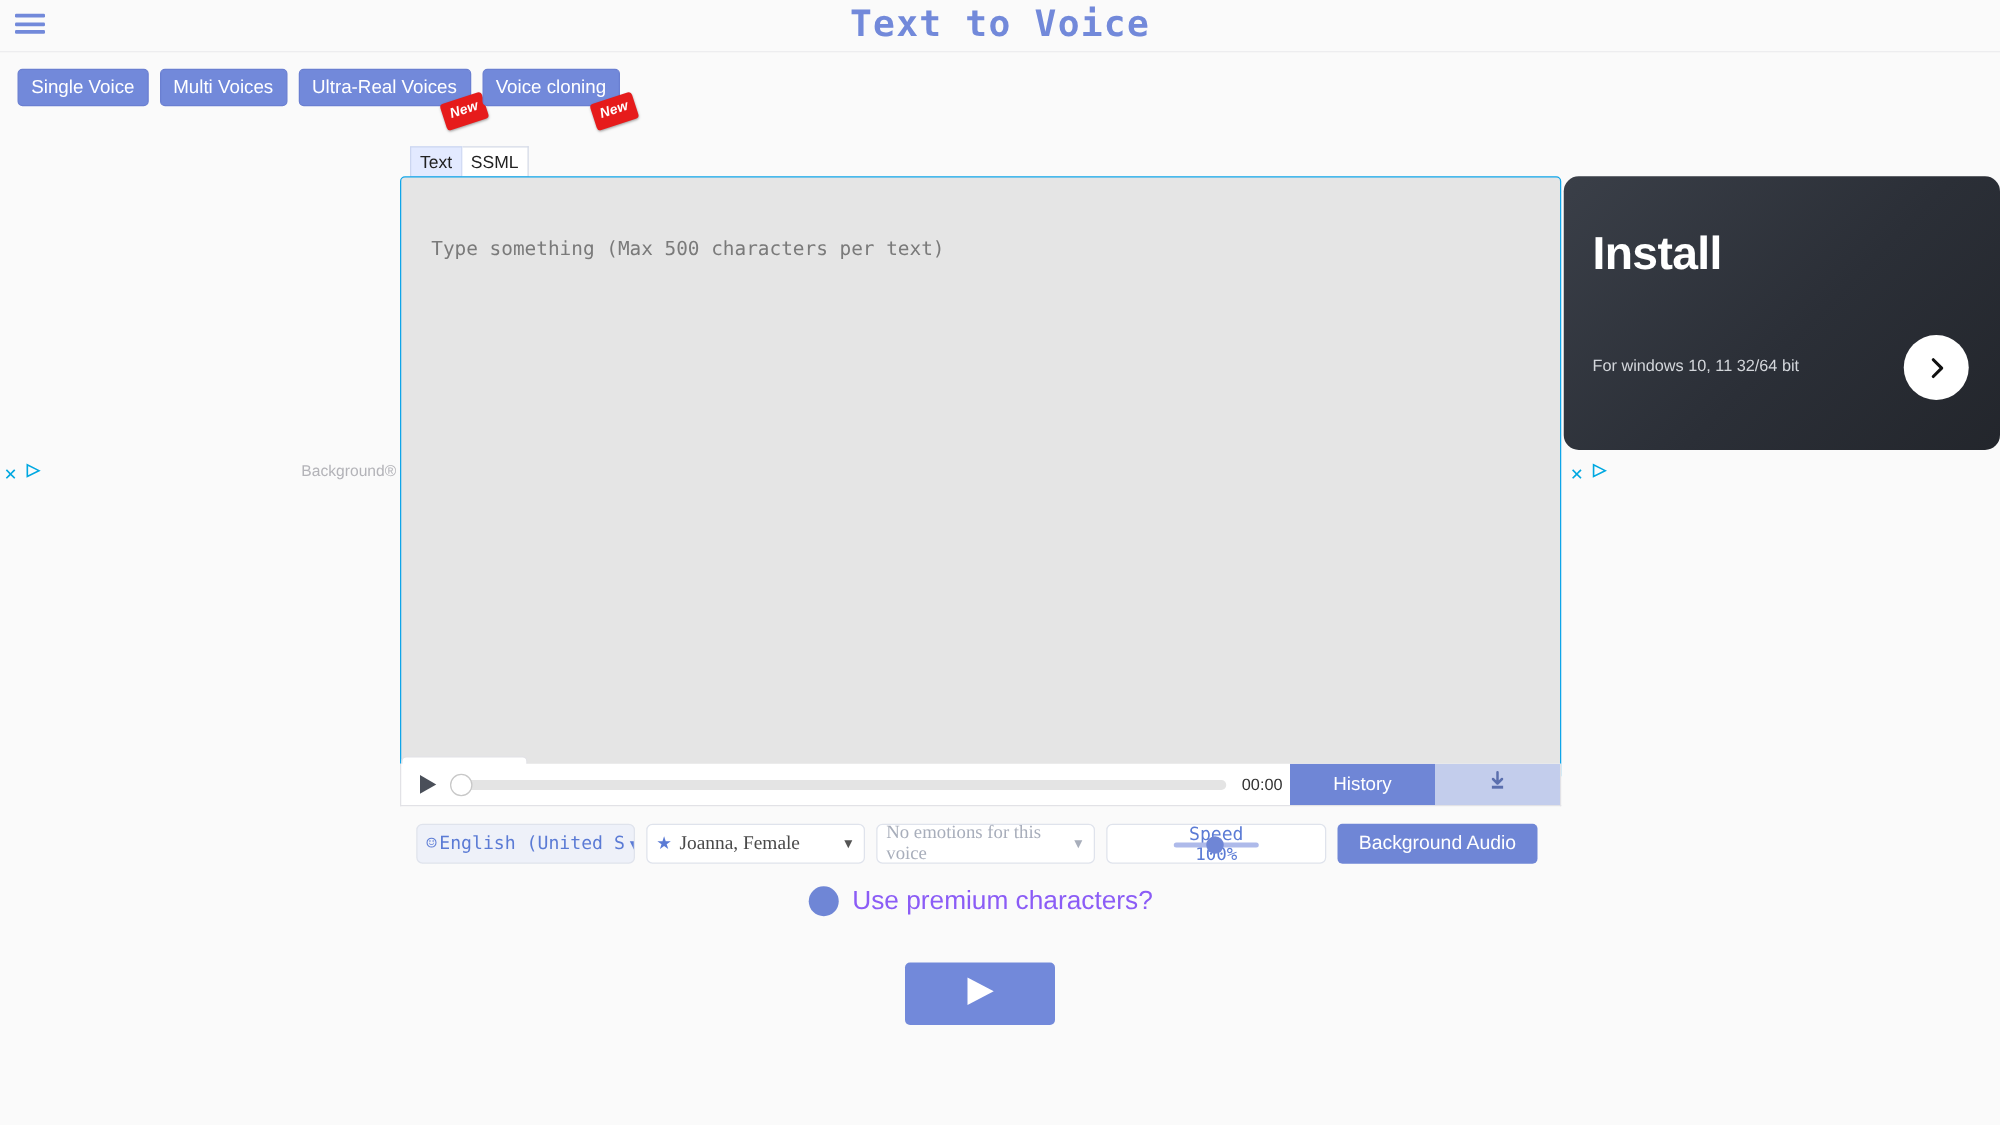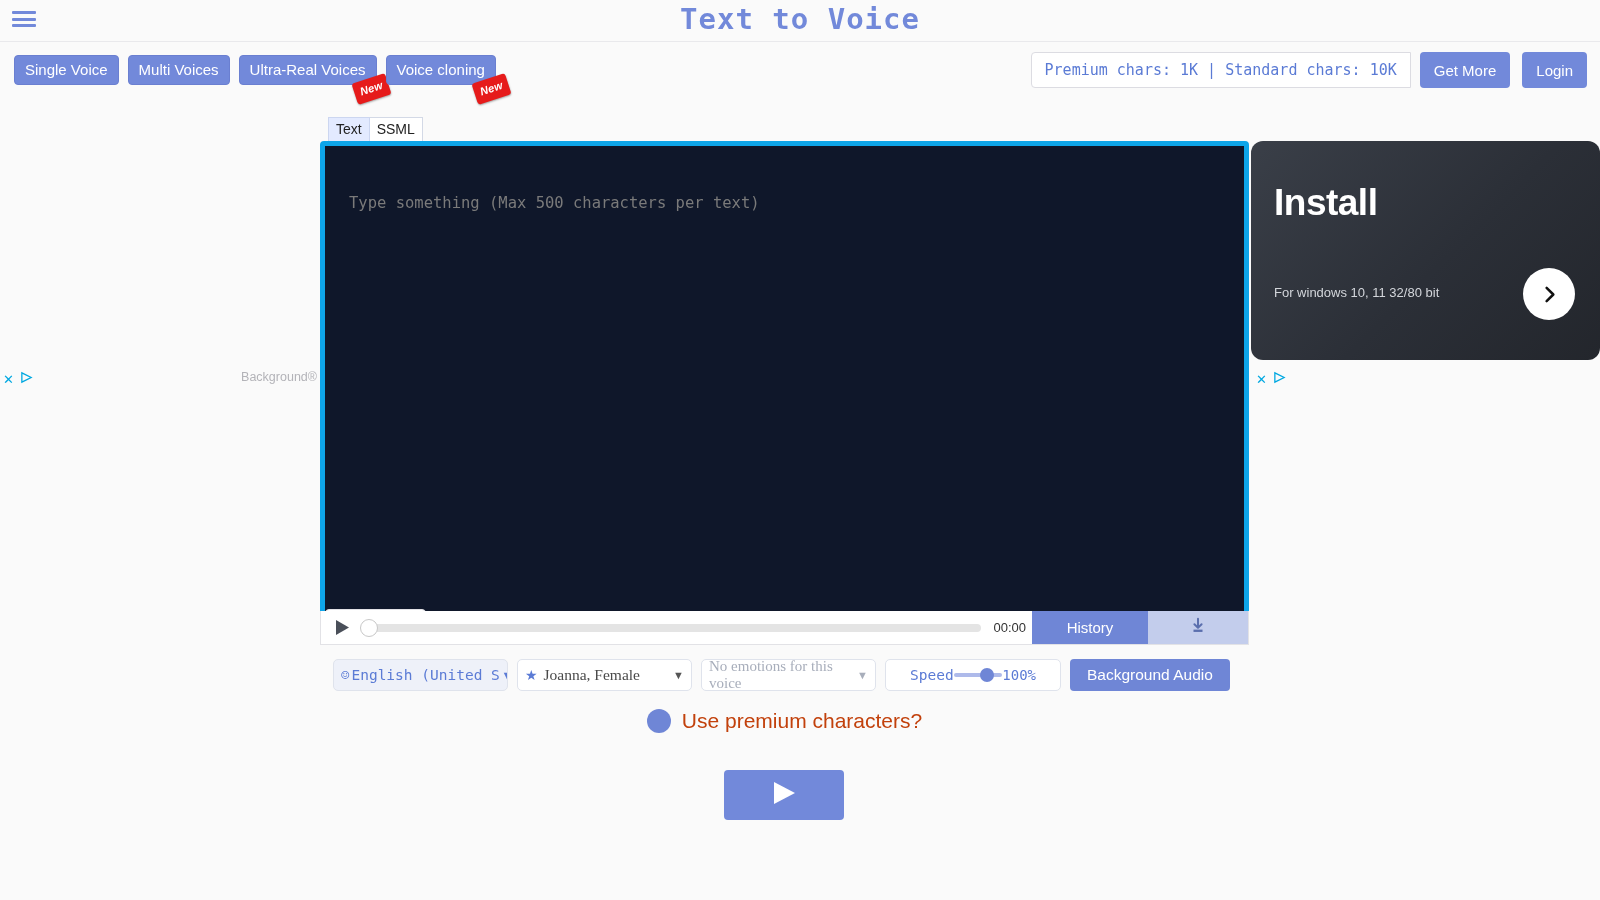--- a/index.html
+++ b/index.html
@@ -178,22 +178,22 @@
     color: #222;
     padding: 3px 7px 4px 7px;
     cursor: pointer;
     line-height: 16px;
   }
   .etab.active { background: #e3eaff; border-color: #ccd6f0; }
   .etab + .etab { border-left: none; }
 
   .editor-box {
     position: absolute; left: 0; top: 24px; width: 929px; height: 480px;
-    background: #0f172a;
-    border: 5px solid #0ea5e9;
+    background: #e5e5e5;
+    border: 1px solid #0ea5e9;
     border-radius: 4px 4px 0 0;
     padding-left: 45px;
   }
   .editor-placeholder {
     position: absolute; left: 24px; top: 48px;
     color: #7a7a7a;
     font-family: "DejaVu Sans Mono", monospace;
     font-size: 15.5px;
   }
   .char-counter {
@@ -291,20 +291,21 @@
   .caret {
     margin-left: auto; color: #5b7bd5; font-size: 11px; padding-left: 4px;
   }
   .ctl-emotion .caret { color: #a8aebb; }
   .ctl-voice .caret { color: #555; }
   .ctl-speed {
     width: 176px;
     justify-content: space-between;
     padding: 0 24px;
     cursor: default;
+    flex-direction: column;
   }
   .speed-label { font-size: 14.5px; color: #5b7bd5; font-family: "DejaVu Sans Mono", monospace; }
   .speed-slider {
     position: relative; width: 68px; height: 14px; display: flex; align-items: center;
   }
   .speed-track {
     position: absolute; left: 0; right: 0; height: 4px;
     background: #aebaea; border-radius: 3px;
   }
   .speed-thumb {
@@ -325,21 +326,21 @@
   .premium-row {
     position: absolute; left: 0; top: 592px; width: 929px;
     display: flex; align-items: center; justify-content: center;
     gap: 11px;
   }
   .premium-dot {
     width: 24px; height: 24px; border-radius: 50%;
     background: #6f86d6; cursor: pointer;
   }
   .premium-label {
-    font-size: 21px; color: #c2410c;
+    font-size: 21px; color: #8b5cf6;
   }
 
   
   .generate-btn {
     position: absolute; left: 404px; top: 653px;
     width: 120px; height: 50px;
     background: #7289da;
     border: none; border-radius: 4px;
     display: flex; align-items: center; justify-content: center;
     cursor: pointer;
@@ -368,45 +369,40 @@
     <div class="mode-tab">
       <span>Ultra-Real Voices</span>
       <span class="new-badge">New</span>
     </div>
     <div class="mode-tab">
       <span>Voice cloning</span>
       <span class="new-badge">New</span>
     </div>
   </div>
 
-  <div class="account-area">
-    <div class="chars-box">Premium chars: 1K | Standard chars: 10K</div>
-    <div class="getmore-btn">Get More</div>
-    <div class="login-btn">Login</div>
-  </div>
 </div>
 
 <div class="ad-left">
   <div class="ad-foot">
     <div class="ad-foot-icons">
       <span class="ad-x">✕</span>
       <span class="ad-adchoice">
         <svg width="13" height="13" viewBox="0 0 14 14">
             <path d="M2 2 L2 12 L12 7 Z" fill="none" stroke="#00a8e1" stroke-width="1.4"></path>
           </svg>
       </span>
     </div>
     <div class="ad-brand">Background®</div>
   </div>
 </div>
 
 <div class="ad-right">
   <div class="ad-right-card">
     <div class="ad-right-title">Install</div>
-    <div class="ad-right-sub">For windows 10, 11 32/80 bit</div>
+    <div class="ad-right-sub">For windows 10, 11 32/64 bit</div>
     <div class="ad-arrow-circle ad-right-arrow">
       <svg width="23" height="23" viewBox="0 0 24 24" fill="none">
           <path d="M9 5l7 7-7 7" stroke="#111" stroke-width="2.6" stroke-linecap="round" stroke-linejoin="round"></path>
         </svg>
     </div>
   </div>
   <div class="ad-foot">
     <div class="ad-foot-icons">
       <span class="ad-x">✕</span>
       <span class="ad-adchoice">

